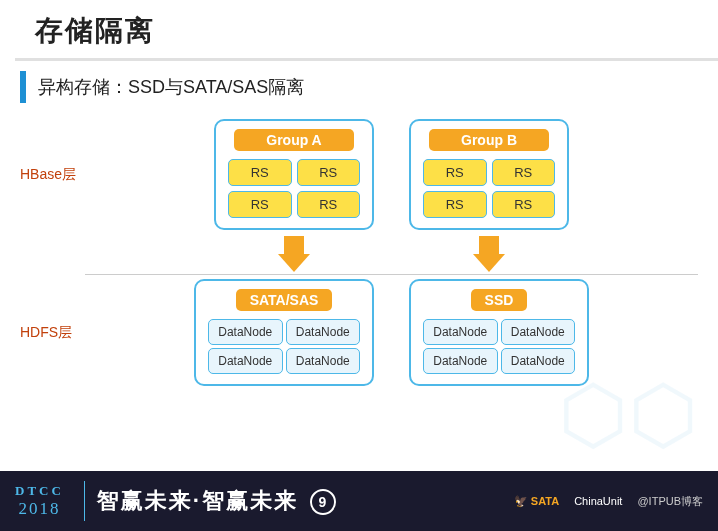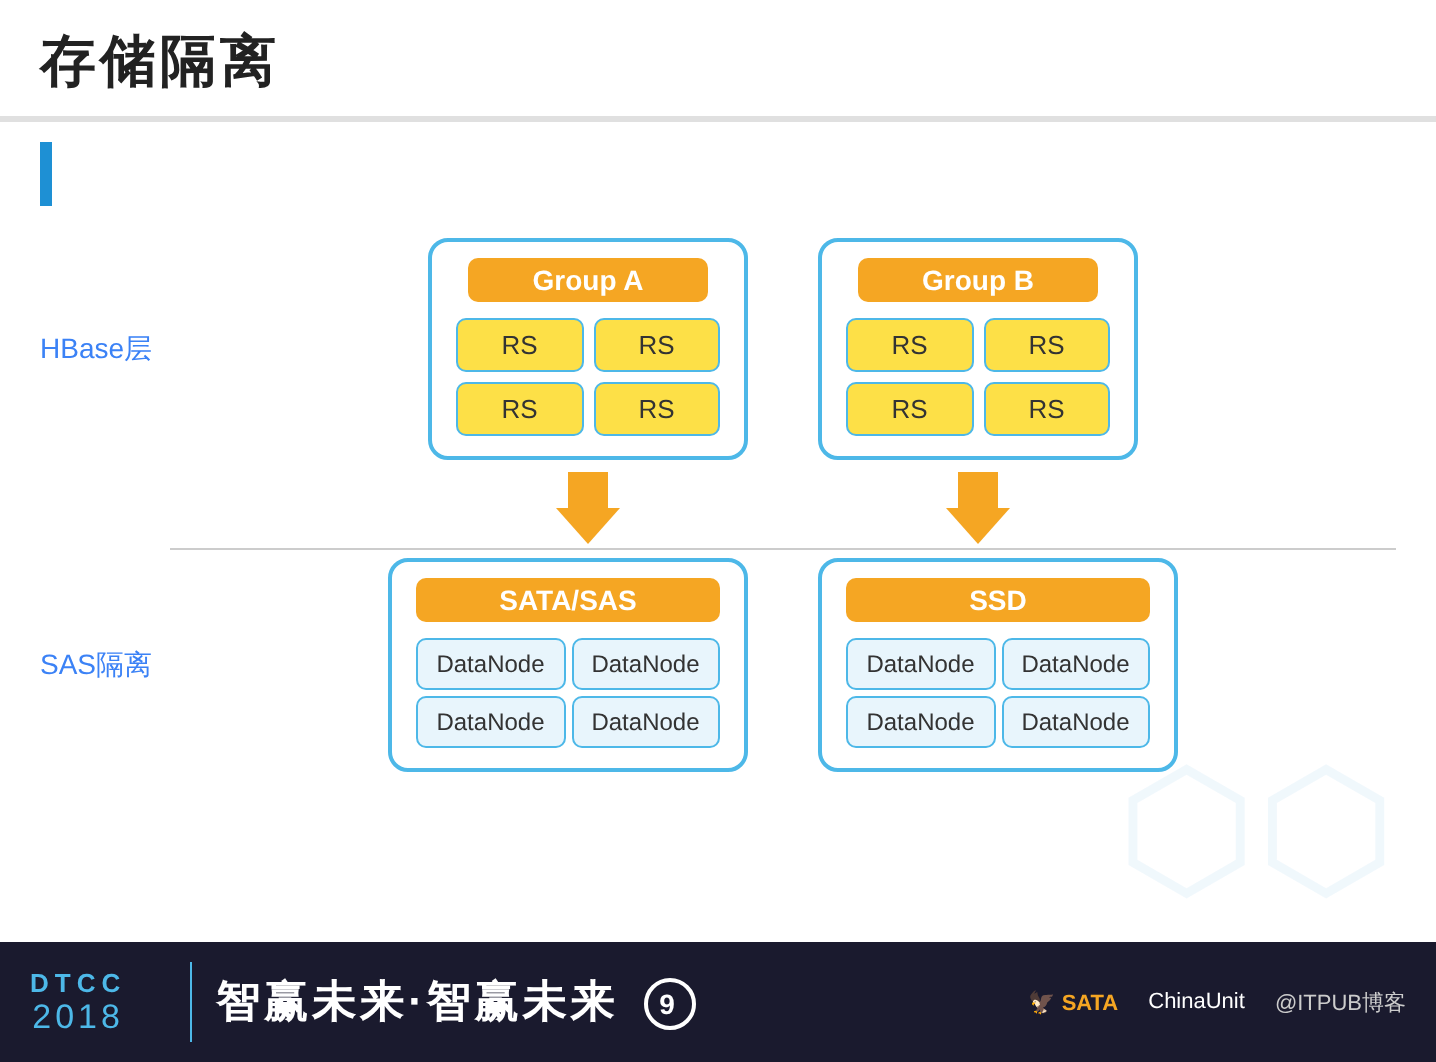--- a/index.html
+++ b/index.html
@@ -9,20 +9,21 @@
       font-family: 'Microsoft YaHei', Arial, sans-serif;
       background: #fff;
       overflow: hidden;
       position: relative;
     }
 
     
     .page-header {
       padding: 12px 20px 8px 20px;
       border-bottom: 3px solid #e0e0e0;
+      margin-left: 15px;
     }
     .page-title {
       font-size: 28px;
       font-weight: bold;
       color: #222;
       letter-spacing: 2px;
     }
 
     
     .subtitle-bar {
@@ -103,20 +104,21 @@
       height: 0;
       border-left: 16px solid transparent;
       border-right: 16px solid transparent;
       border-top: 18px solid #f5a623;
     }
 
     
     .storage-group-box {
       display: flex;
       flex-direction: column;
+      align-items: center;
       border: 2px solid #4db8e8;
       border-radius: 10px;
       padding: 8px 12px 10px 12px;
       background: #fff;
       width: 180px;
     }
 
     .storage-label {
       background: #f5a623;
       color: #fff;
@@ -156,21 +158,22 @@
       background: #1a1a2e;
       display: flex;
       align-items: center;
       padding: 0 15px;
     }
 
     .footer-dtcc {
       display: flex;
       flex-direction: column;
       align-items: center;
-      margin-right: 20px;
+      margin-right: 8px;
+      font-family: Liberation Serif, serif;
     }
     .footer-dtcc-top {
       font-size: 13px;
       font-weight: bold;
       color: #4db8e8;
       letter-spacing: 3px;
     }
     .footer-dtcc-bottom {
       font-size: 17px;
       color: #4db8e8;
@@ -222,21 +225,21 @@
     }
 
     .layer-row {
       display: flex;
       align-items: center;
     }
 
     .layer-name {
       width: 65px;
       font-size: 14px;
-      color: #3b82f6;
+      color: #c2410c;
       text-align: left;
       flex-shrink: 0;
     }
 
     .groups-pair {
       display: flex;
       flex-direction: row;
       gap: 35px;
       flex: 1;
       justify-content: center;
@@ -244,20 +247,21 @@
   </style>
 </head>
 <body>
 
 <div class="page-header">
   <h1 class="page-title">存储隔离</h1>
 </div>
 
 <div class="subtitle-bar">
   <div class="subtitle-accent"></div>
+  <span class="subtitle-text">异构存储：SSD与SATA/SAS隔离</span>
 </div>
 
 <div class="main-content">
 
   <div class="layer-row" style="margin-top:10px;">
     <div class="layer-name">HBase层</div>
     <div class="groups-pair">
 
       <div class="group-box">
         <div class="group-label">Group A</div>
@@ -292,21 +296,21 @@
       <div class="arrow-down">
         <div class="arrow-shaft"></div>
         <div class="arrow-head"></div>
       </div>
     </div>
   </div>
 
   <div style="width:100%;height:1px;background:#ccc;margin:2px 0 2px 65px;width:calc(100% - 65px);"></div>
 
   <div class="layer-row" style="margin-top:4px;">
-    <div class="layer-name">SAS隔离</div>
+    <div class="layer-name">HDFS层</div>
     <div class="groups-pair">
 
       <div class="storage-group-box">
         <div class="storage-label">SATA/SAS</div>
         <div class="dn-grid">
           <div class="dn-cell">DataNode</div>
           <div class="dn-cell">DataNode</div>
           <div class="dn-cell">DataNode</div>
           <div class="dn-cell">DataNode</div>
         </div>

